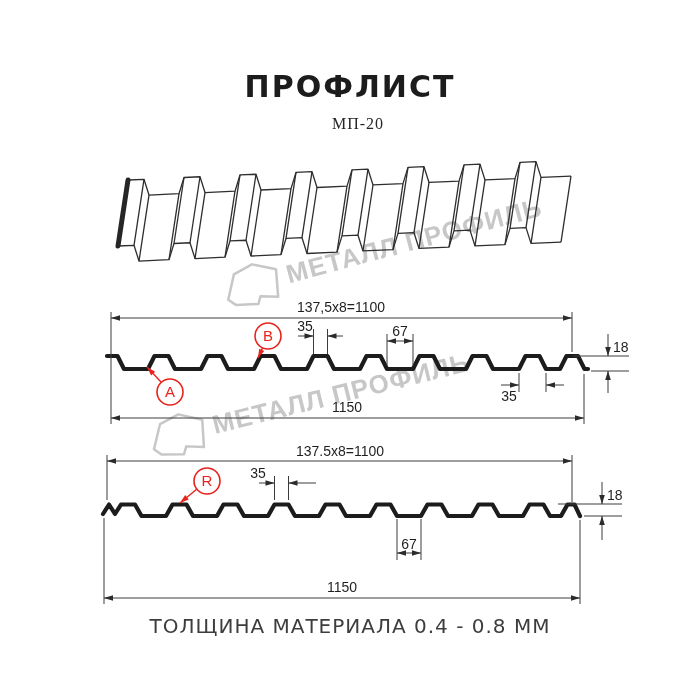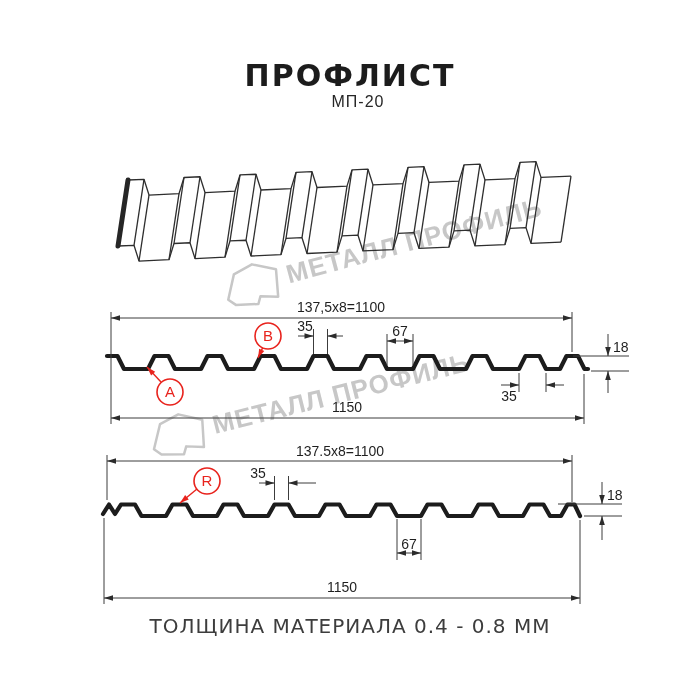--- a/index.html
+++ b/index.html
@@ -1,22 +1,22 @@
 <!DOCTYPE html>
 <html style="--line: #1c1c1c; --red: #e8231d; --watermark: #c7c7c7; --dim: #2b2b2b;"><head>
 <meta charset="utf-8">
 <style>
   :root{ --line:#1c1c1c; --red:#e8231d; --watermark:#c7c7c7; --dim:#2b2b2b; }
   html,body{margin:0;padding:0;background:#fff;}
   .page{position:relative;width:700px;height:700px;background:#fff;overflow:hidden;
         font-family:"Liberation Sans",sans-serif;}
   header{position:absolute;top:58px;left:0;width:700px;text-align:center;}
-  h1{margin:0;font-family:"DejaVu Sans",sans-serif;font-weight:bold;font-size:30px;
+  h1{margin:11px;font-family:"DejaVu Sans",sans-serif;font-weight:bold;font-size:30px;
      letter-spacing:2px;color:var(--line);}
-  .subtitle{font-family:Liberation Sans, sans-serif;font-size:16px;
+  .subtitle{font-family:Liberation Serif, serif;font-size:16px;
      letter-spacing:1px;color:#262626;font-weight:500;padding-left:16px;}
   footer{position:absolute;top:614px;left:0;width:700px;text-align:center;
      font-family:"DejaVu Sans",sans-serif;font-size:20px;letter-spacing:1px;color:#3d3d3d;}
   svg{position:absolute;top:0;left:0;}
   .thin{stroke:#3c3c3c;stroke-width:1;fill:none;}
   .profile{stroke:var(--line);stroke-width:4.2;fill:none;stroke-linejoin:round;stroke-linecap:round;}
   .wire{stroke:#2e2e2e;stroke-width:1.3;fill:none;stroke-linejoin:round;}
   .cut{stroke:#262626;stroke-width:5;fill:none;stroke-linecap:round;}
   .ah{fill:var(--dim);stroke:none;}
   .redline{stroke:var(--red);stroke-width:1.4;fill:none;}

